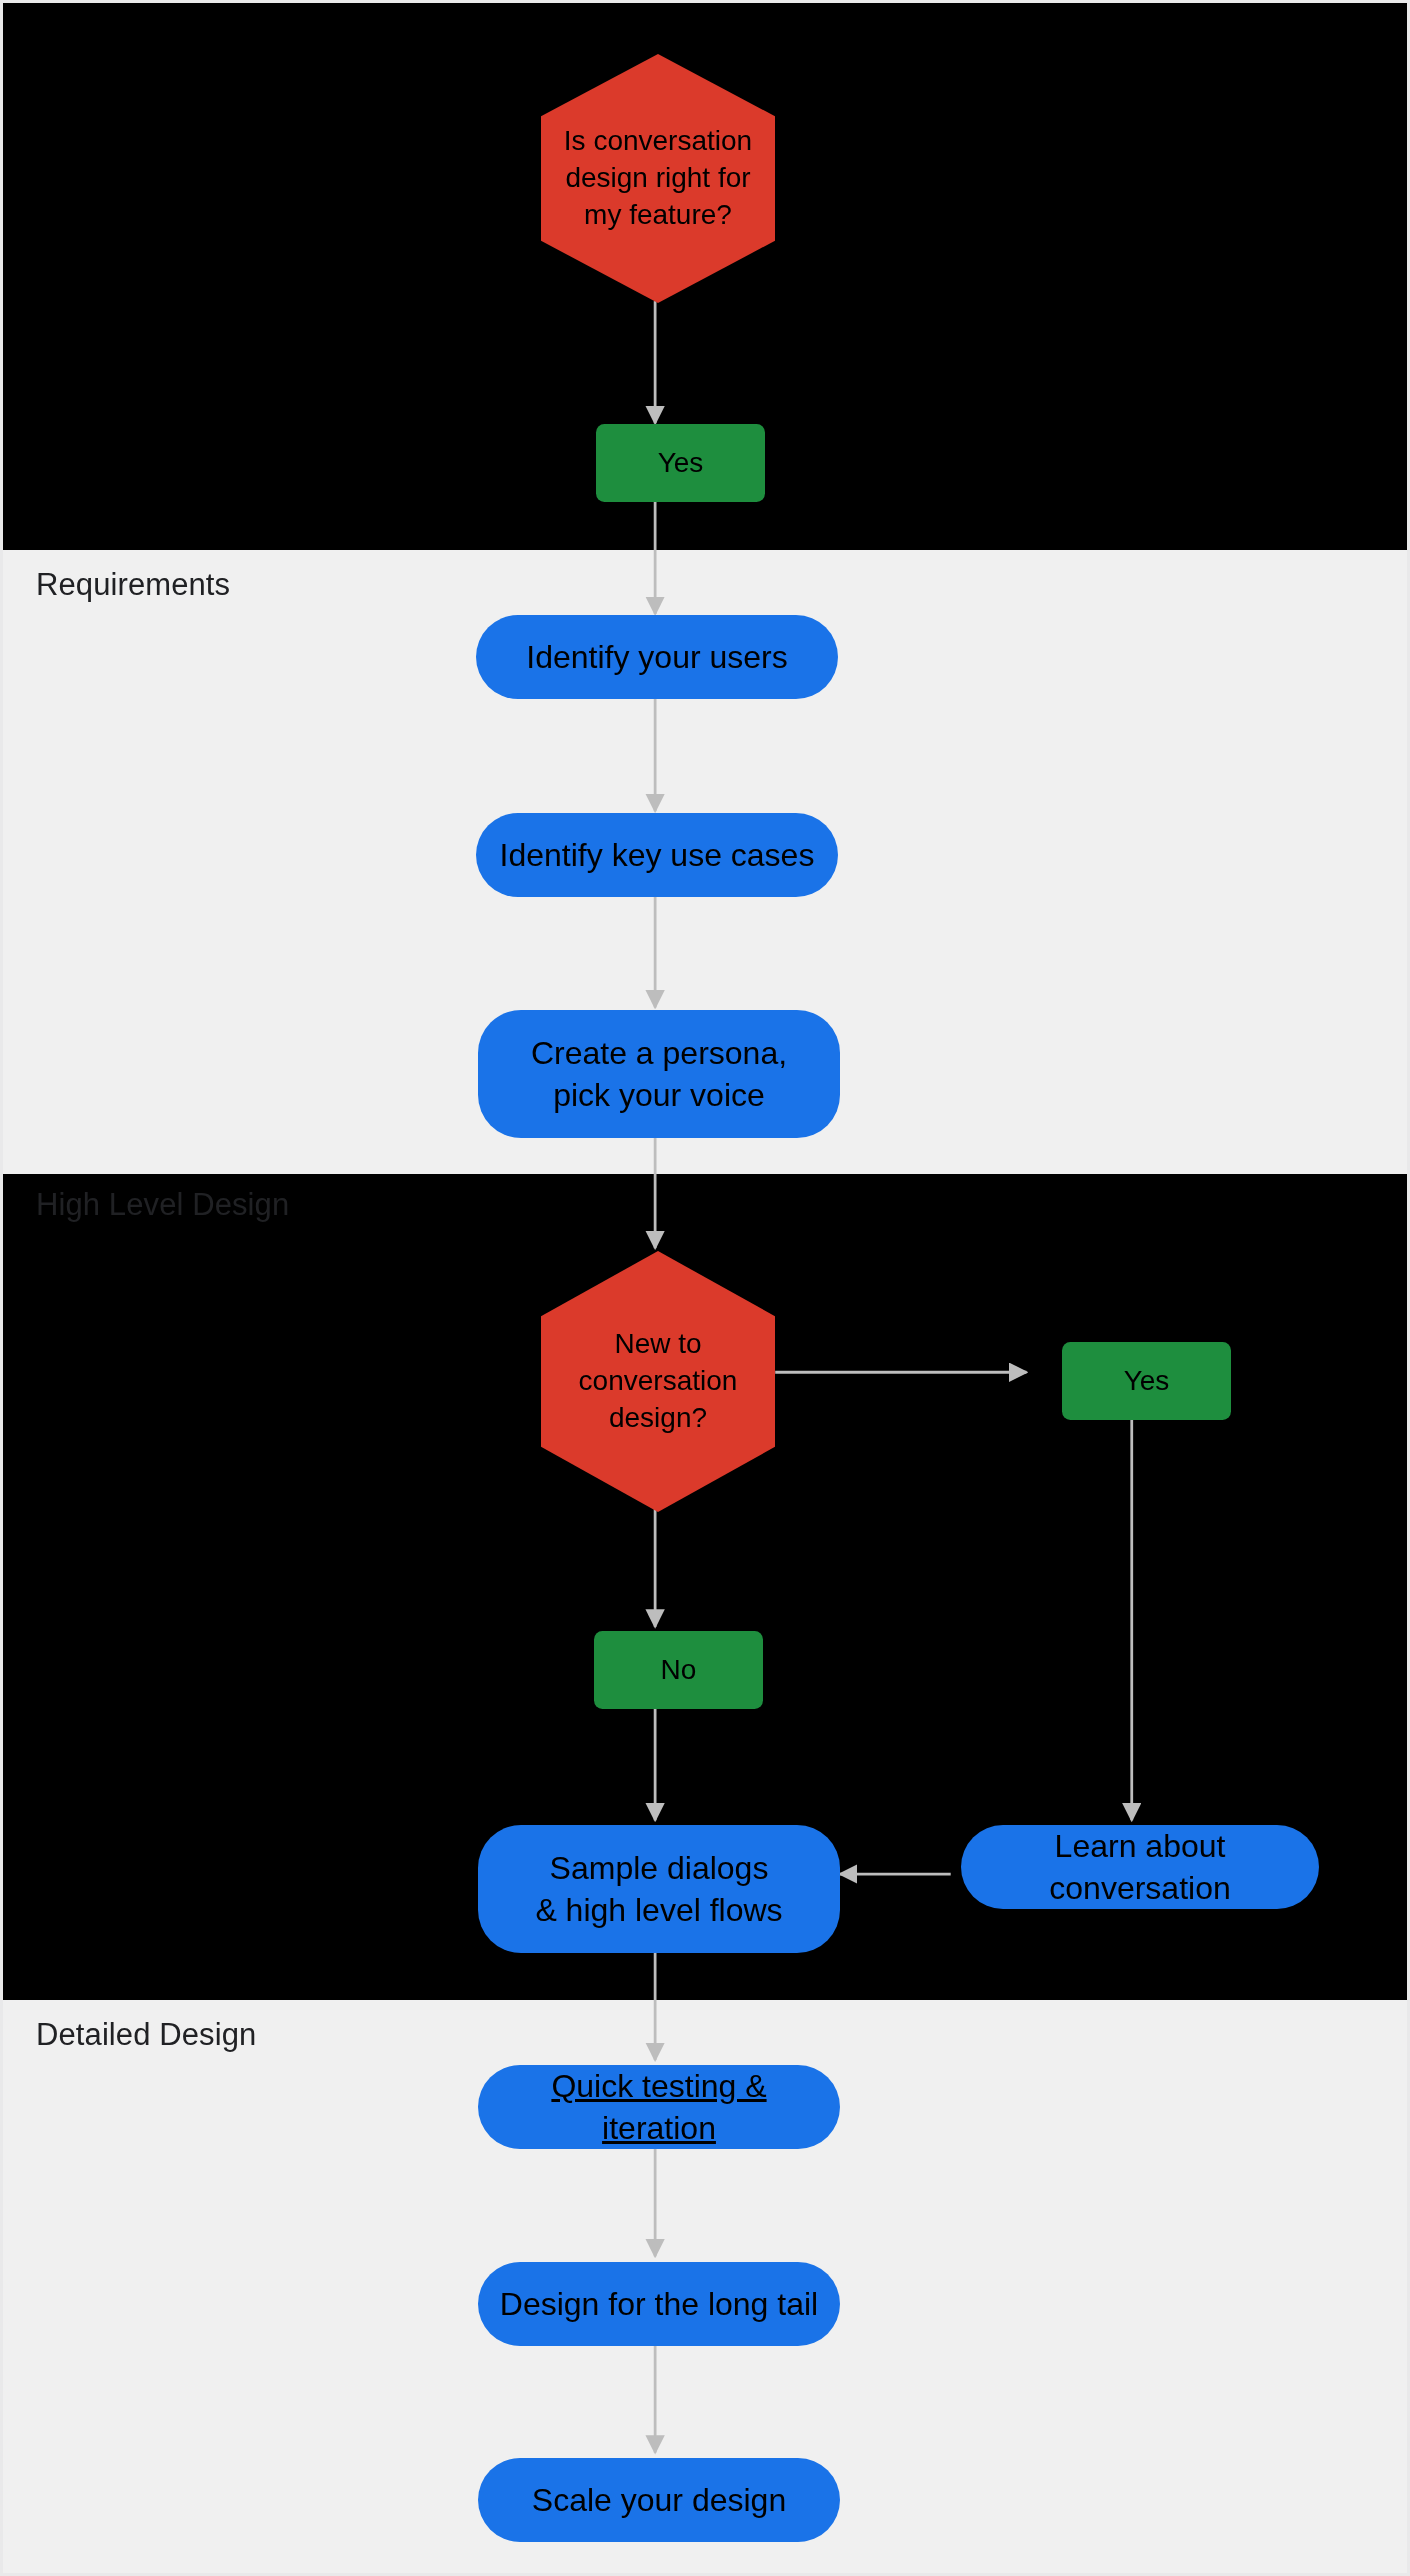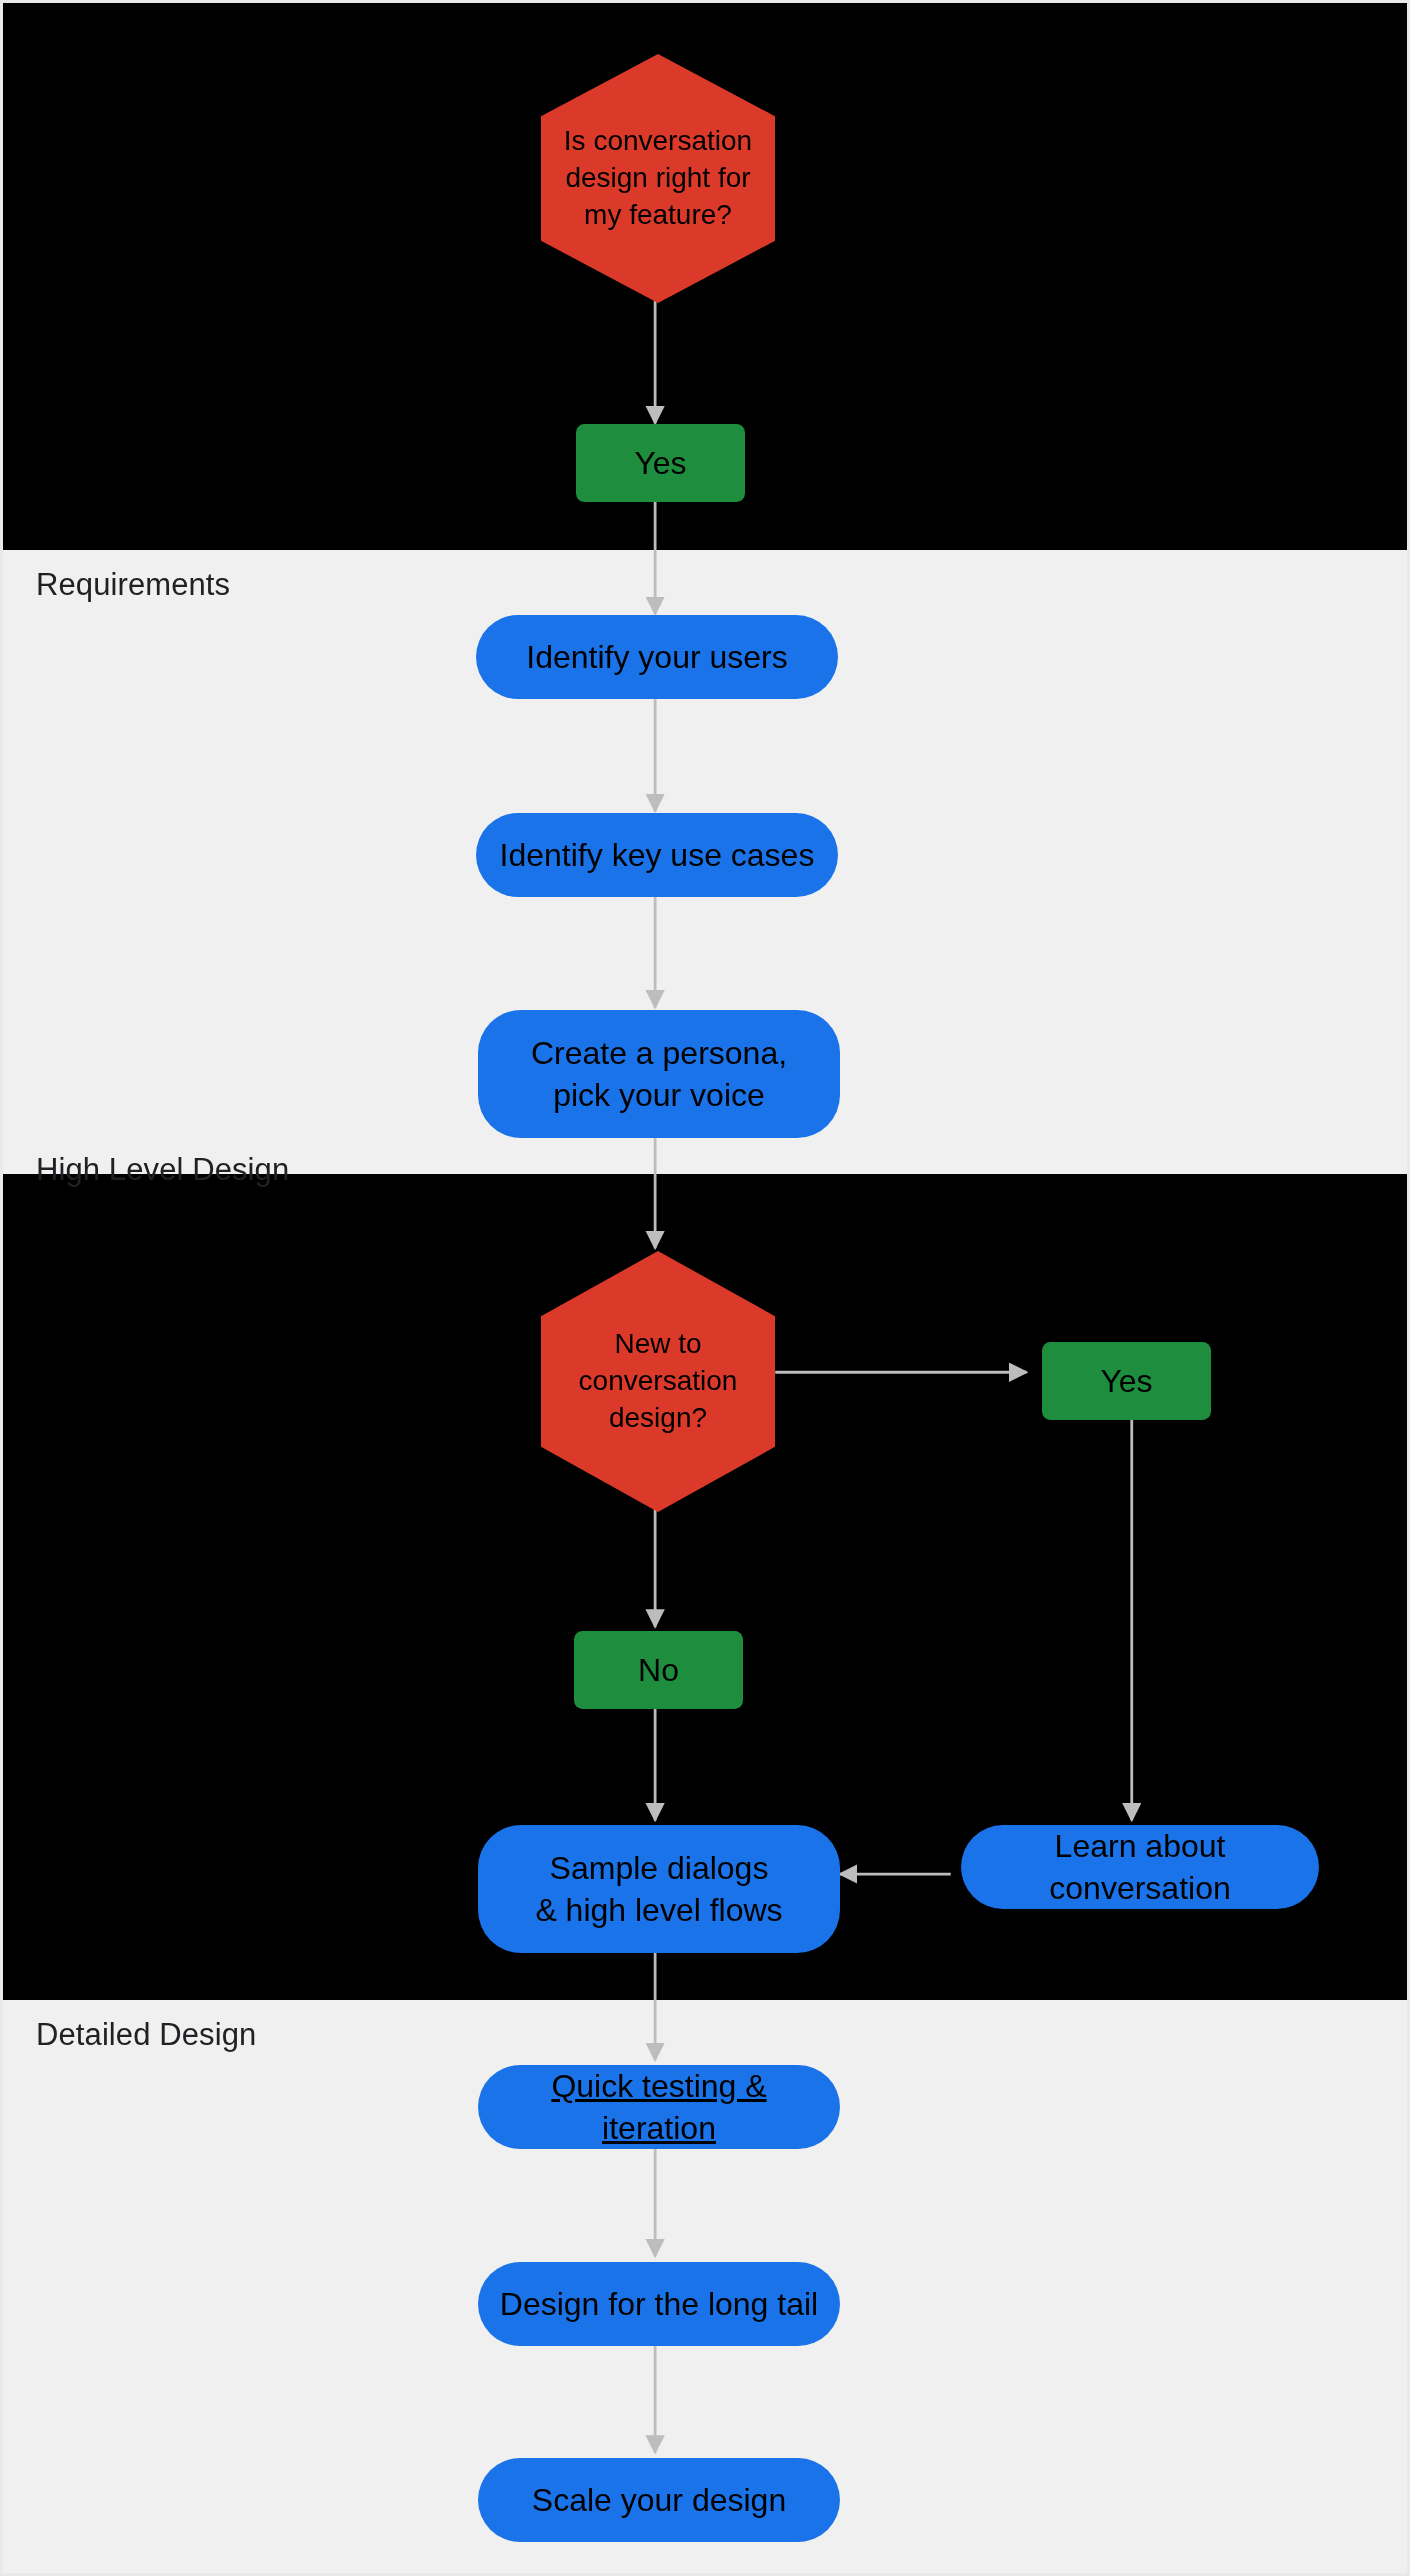--- a/index.html
+++ b/index.html
@@ -50,22 +50,23 @@
     background:#DB3A2B;
     font-size:28px;
     font-weight:400;
     clip-path:polygon(50% 0%, 100% 25%, 100% 75%, 50% 100%, 0% 75%, 0% 25%);
     padding:0 15px;
   }
 
   .green{
     background:#1E8E3E;
     border-radius:8.4px;
-    font-size:32px;
+    font-size:28px;
     font-weight:500;
+    margin-left:20px;
   }
 
   .pill{
     background:#1A73E8;
     font-size:32px;
     font-weight:500;
     padding:0 20.4px;
   }
   .pill.one-line{border-radius:927px;}
   .pill.two-line{border-radius:43px;}
@@ -74,21 +75,21 @@
 <body>
 
 <div id="canvas">
 
   <div class="band band-dark" style="top:0px;    height:547px;"></div>
   <div class="band band-light" style="top:547px;  height:624px;"></div>
   <div class="band band-dark" style="top:1171px; height:826px;"></div>
   <div class="band band-light" style="top:1997px; height:579px;"></div>
 
   <div class="band-label" style="top:564px;">Requirements</div>
-  <div class="band-label" style="top:1149px;">High Level Design</div>
+  <div class="band-label" style="top:1184px;">High Level Design</div>
   <div class="band-label" style="top:2014px;">Detailed Design</div>
 
   <svg id="wires" viewBox="0 0 1520 2776" preserveAspectRatio="none">
     <defs>
       <marker id="ah" viewBox="0 0 10 10" refX="9" refY="5" markerWidth="7" markerHeight="7" orient="auto-start-reverse">
         <path d="M 0 0 L 10 5 L 0 10 z" fill="#BDBDBD"></path>
       </marker>
     </defs>
     <g stroke="#BDBDBD" stroke-width="3" fill="none" marker-end="url(#ah)">
 

